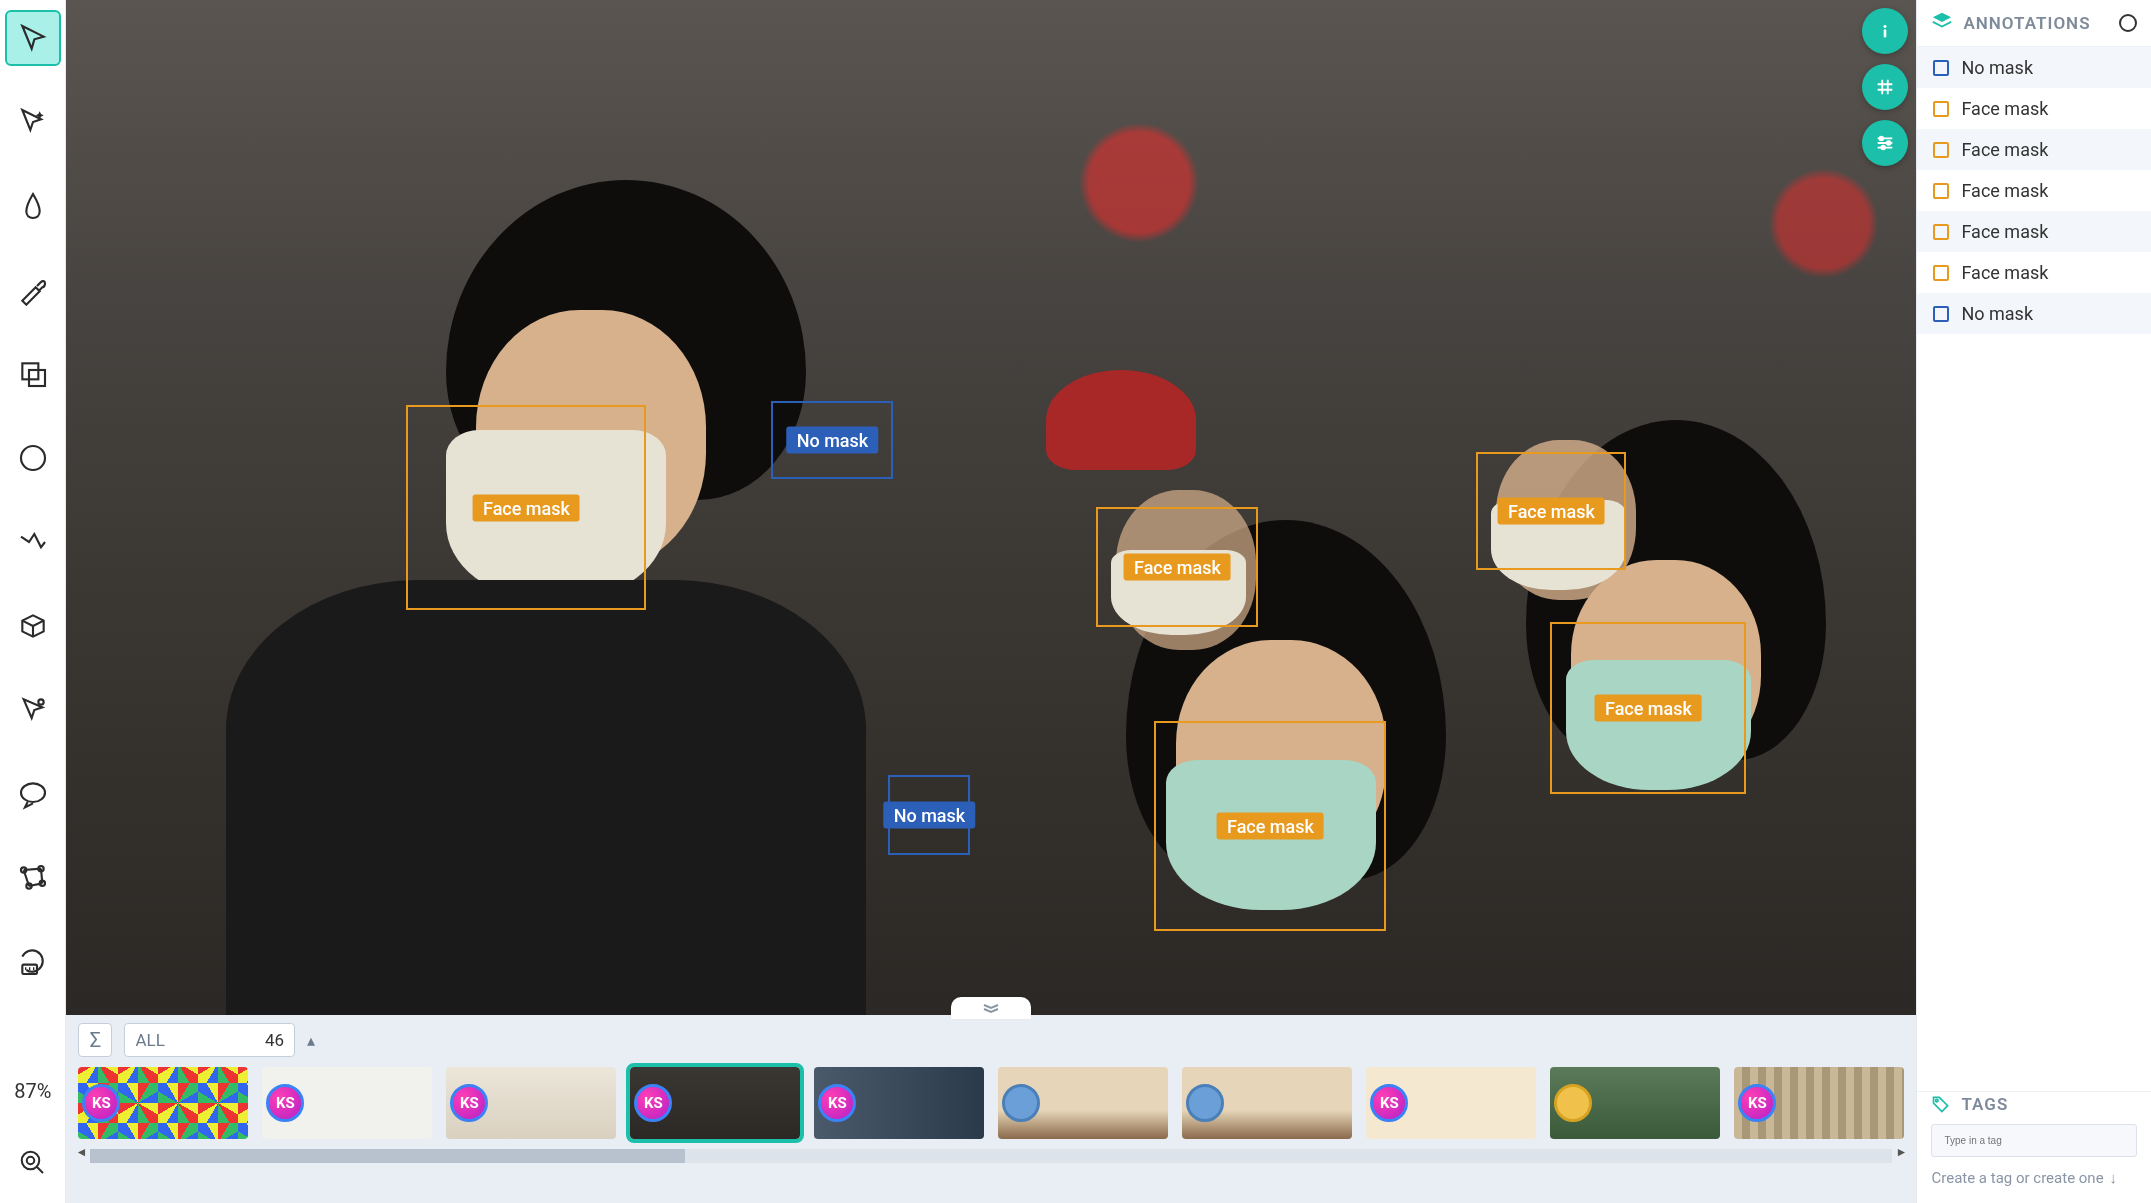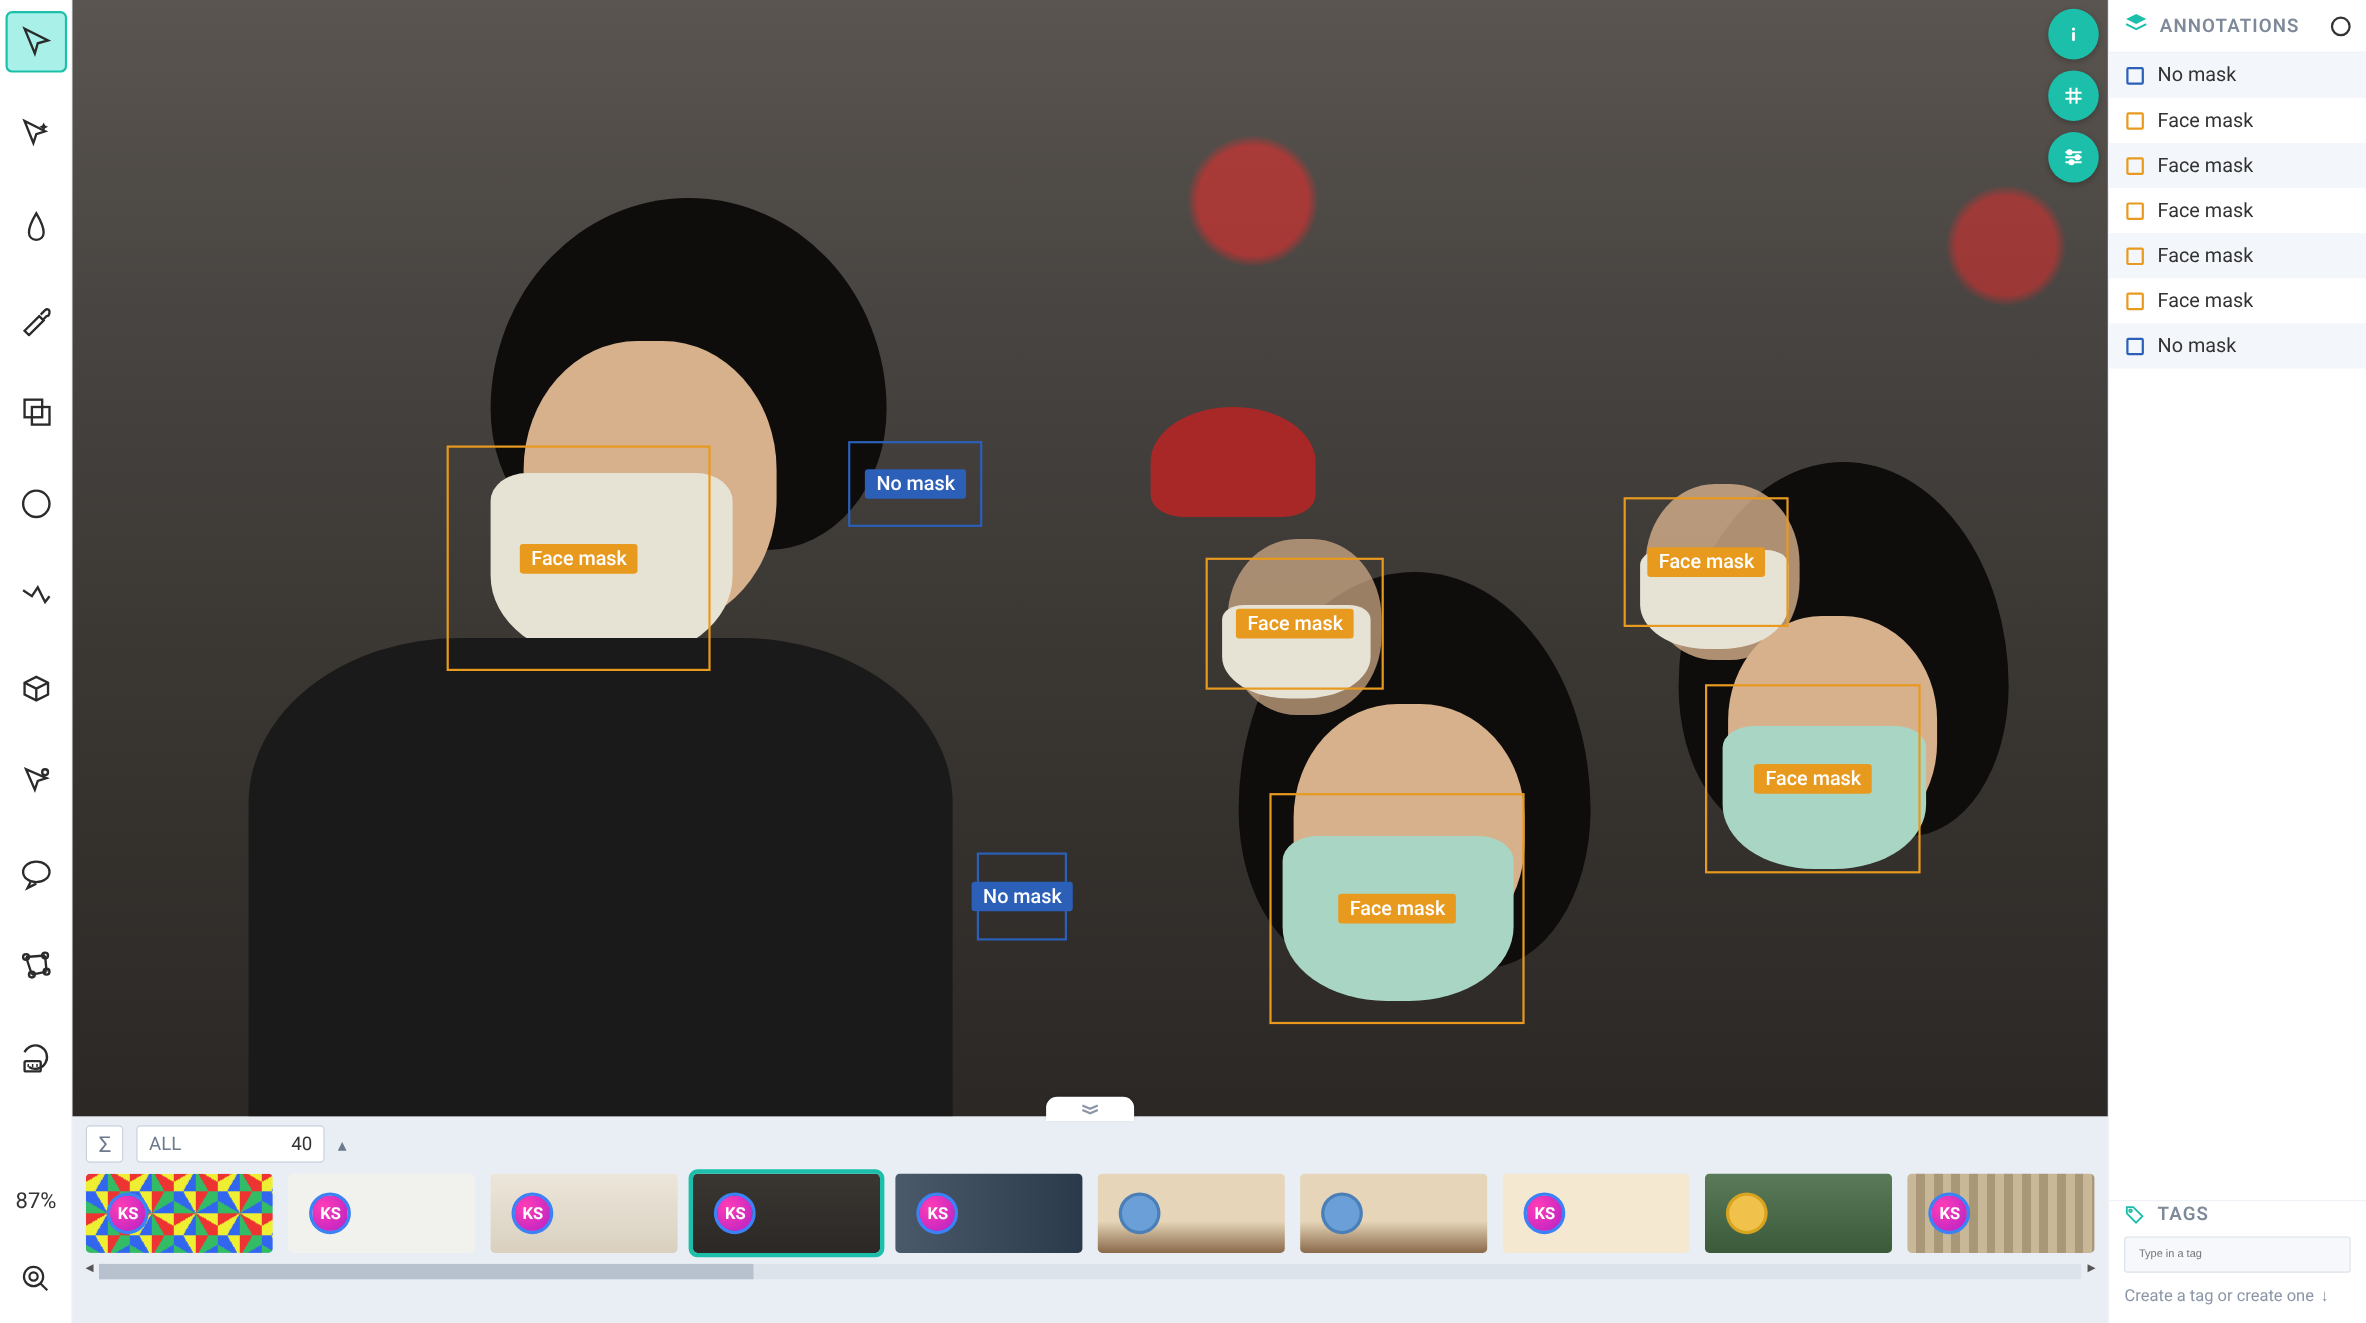--- a/index.html
+++ b/index.html
@@ -50,21 +50,21 @@
 .filmstrip-bar { background:#e9eef5; height: 188px; display:flex; flex-direction:column; }
 .filter-row { display:flex; align-items:center; padding: 8px 12px 4px; gap: 12px; }
 .sigma-btn { width:34px; height:34px; border:1px solid #c5cfdb; border-radius:4px; display:flex; align-items:center; justify-content:center; background:#fff; cursor:pointer; }
 .filter-all { border:1px solid #c5cfdb; border-radius:4px; background:#fff; display:flex; align-items:center; padding: 0 10px; height:34px; gap: 100px; color:#6b7a8c; font-size:17px; }
 .filter-count { color:#333; }
 .chevup { color:#6b7a8c; cursor:pointer; }
 .collapse-handle { position:absolute; top:-18px; left:50%; transform:translateX(-50%); width:80px; height:22px; background:#fff; border-radius:10px 10px 0 0; box-shadow:0 -1px 3px rgba(0,0,0,0.1); display:flex; align-items:center; justify-content:center; cursor:pointer; }
 .thumbs { display:flex; gap:14px; padding: 6px 12px; overflow:hidden; position:relative; }
 .thumb { width: 170px; height: 72px; border-radius:4px; background:#bbb; position:relative; flex-shrink:0; cursor:pointer; overflow:hidden; }
 .thumb.active { outline: 4px solid #1cbfaa; }
-.thumb .avatar { position:absolute; left:19px; top:50%; transform:translateY(-50%); width:38px; height:38px; border-radius:50%; background: radial-gradient(circle at 30% 30%, #ff3db5, #b521c7); border:3px solid #3b82f6; display:flex; align-items:center; justify-content:center; color:#fff; font-weight:700; font-size:15px; }
+.thumb .avatar { position:absolute; left:4px; top:50%; transform:translateY(-50%); width:38px; height:38px; border-radius:50%; background: radial-gradient(circle at 30% 30%, #ff3db5, #b521c7); border:3px solid #3b82f6; display:flex; align-items:center; justify-content:center; color:#fff; font-weight:700; font-size:15px; }
 .thumb .avatar.yellow { background:#f0c24b; border-color:#d8a321; }
 .thumb .avatar.blue { background:#6b9fd8; border-color:#4a7fb8; }
 .scroll-track { margin: 4px 24px 0; height:14px; background:#dde3eb; position:relative; }
 .scroll-thumb { position:absolute; left:0; width:33%; height:100%; background:#b8c2cf; }
 .scroll-arrow { position:absolute; top:0; width:18px; height:14px; color:#555; font-size:12px; display:flex; align-items:center; justify-content:center; cursor:pointer; }
 .scroll-arrow.left { left:6px; }
 .scroll-arrow.right { right:6px; }
 
 
 .rightpanel { width: 265px; background:#fff; border-left:1px solid #e5e9f0; display:flex; flex-direction:column; }
@@ -263,21 +263,21 @@
         <svg width="20" height="12" viewBox="0 0 20 12" stroke="#8a96a6" fill="none" stroke-width="2">
             <path d="M3 3l7 3 7-3M3 7l7 3 7-3"></path>
           </svg>
       </div>
       <div class="filter-row">
         <div class="sigma-btn">
           <span style="font-size:20px;color:#6b7a8c;">Σ</span>
         </div>
         <div class="filter-all">
           <span>ALL</span>
-          <span class="filter-count">40</span>
+          <span class="filter-count">46</span>
         </div>
         <span class="chevup">▴</span>
       </div>
       <div class="thumbs" id="thumbs-mount">
           <div class="thumb t-lego">
             <div class="avatar">KS</div>
           </div>
           <div class="thumb t-white">
             <div class="avatar">KS</div>
           </div>

